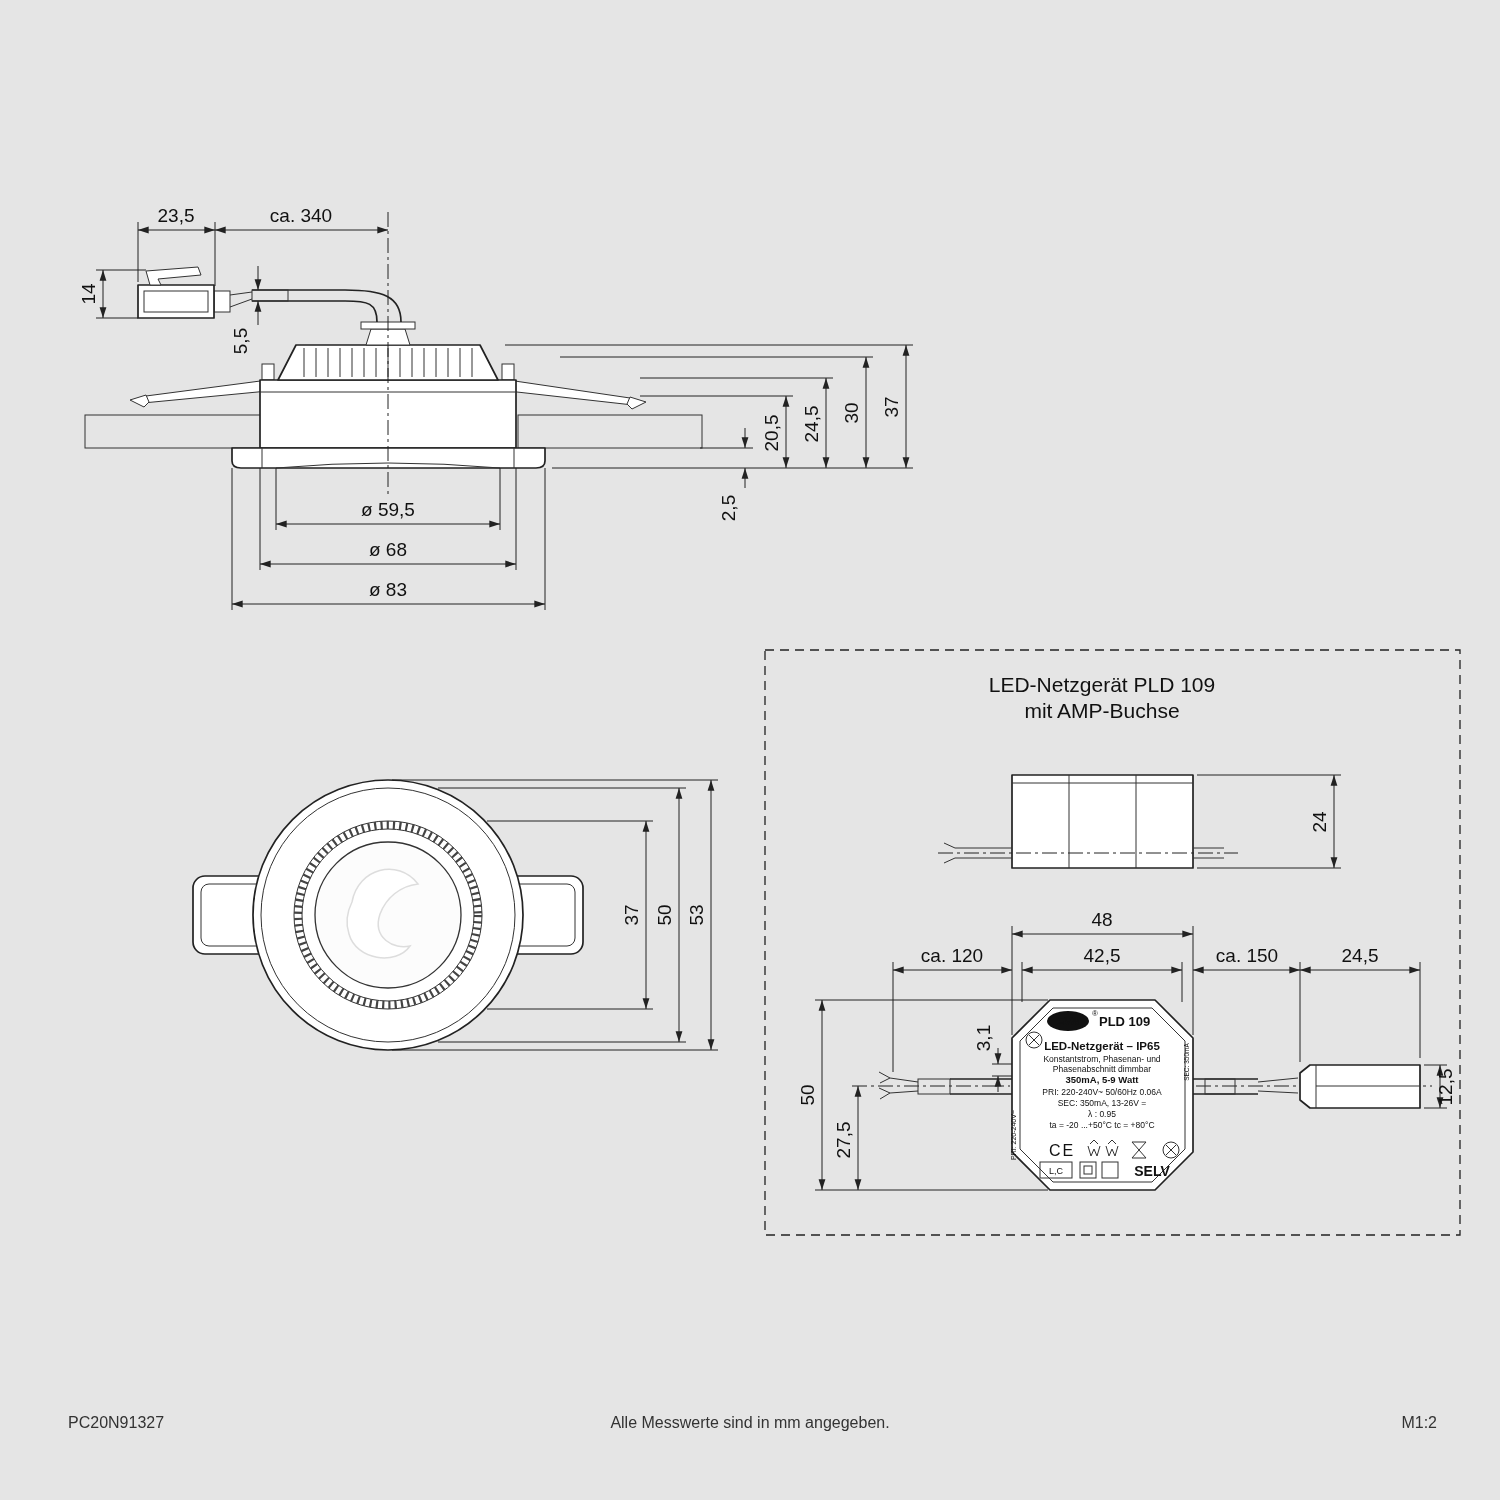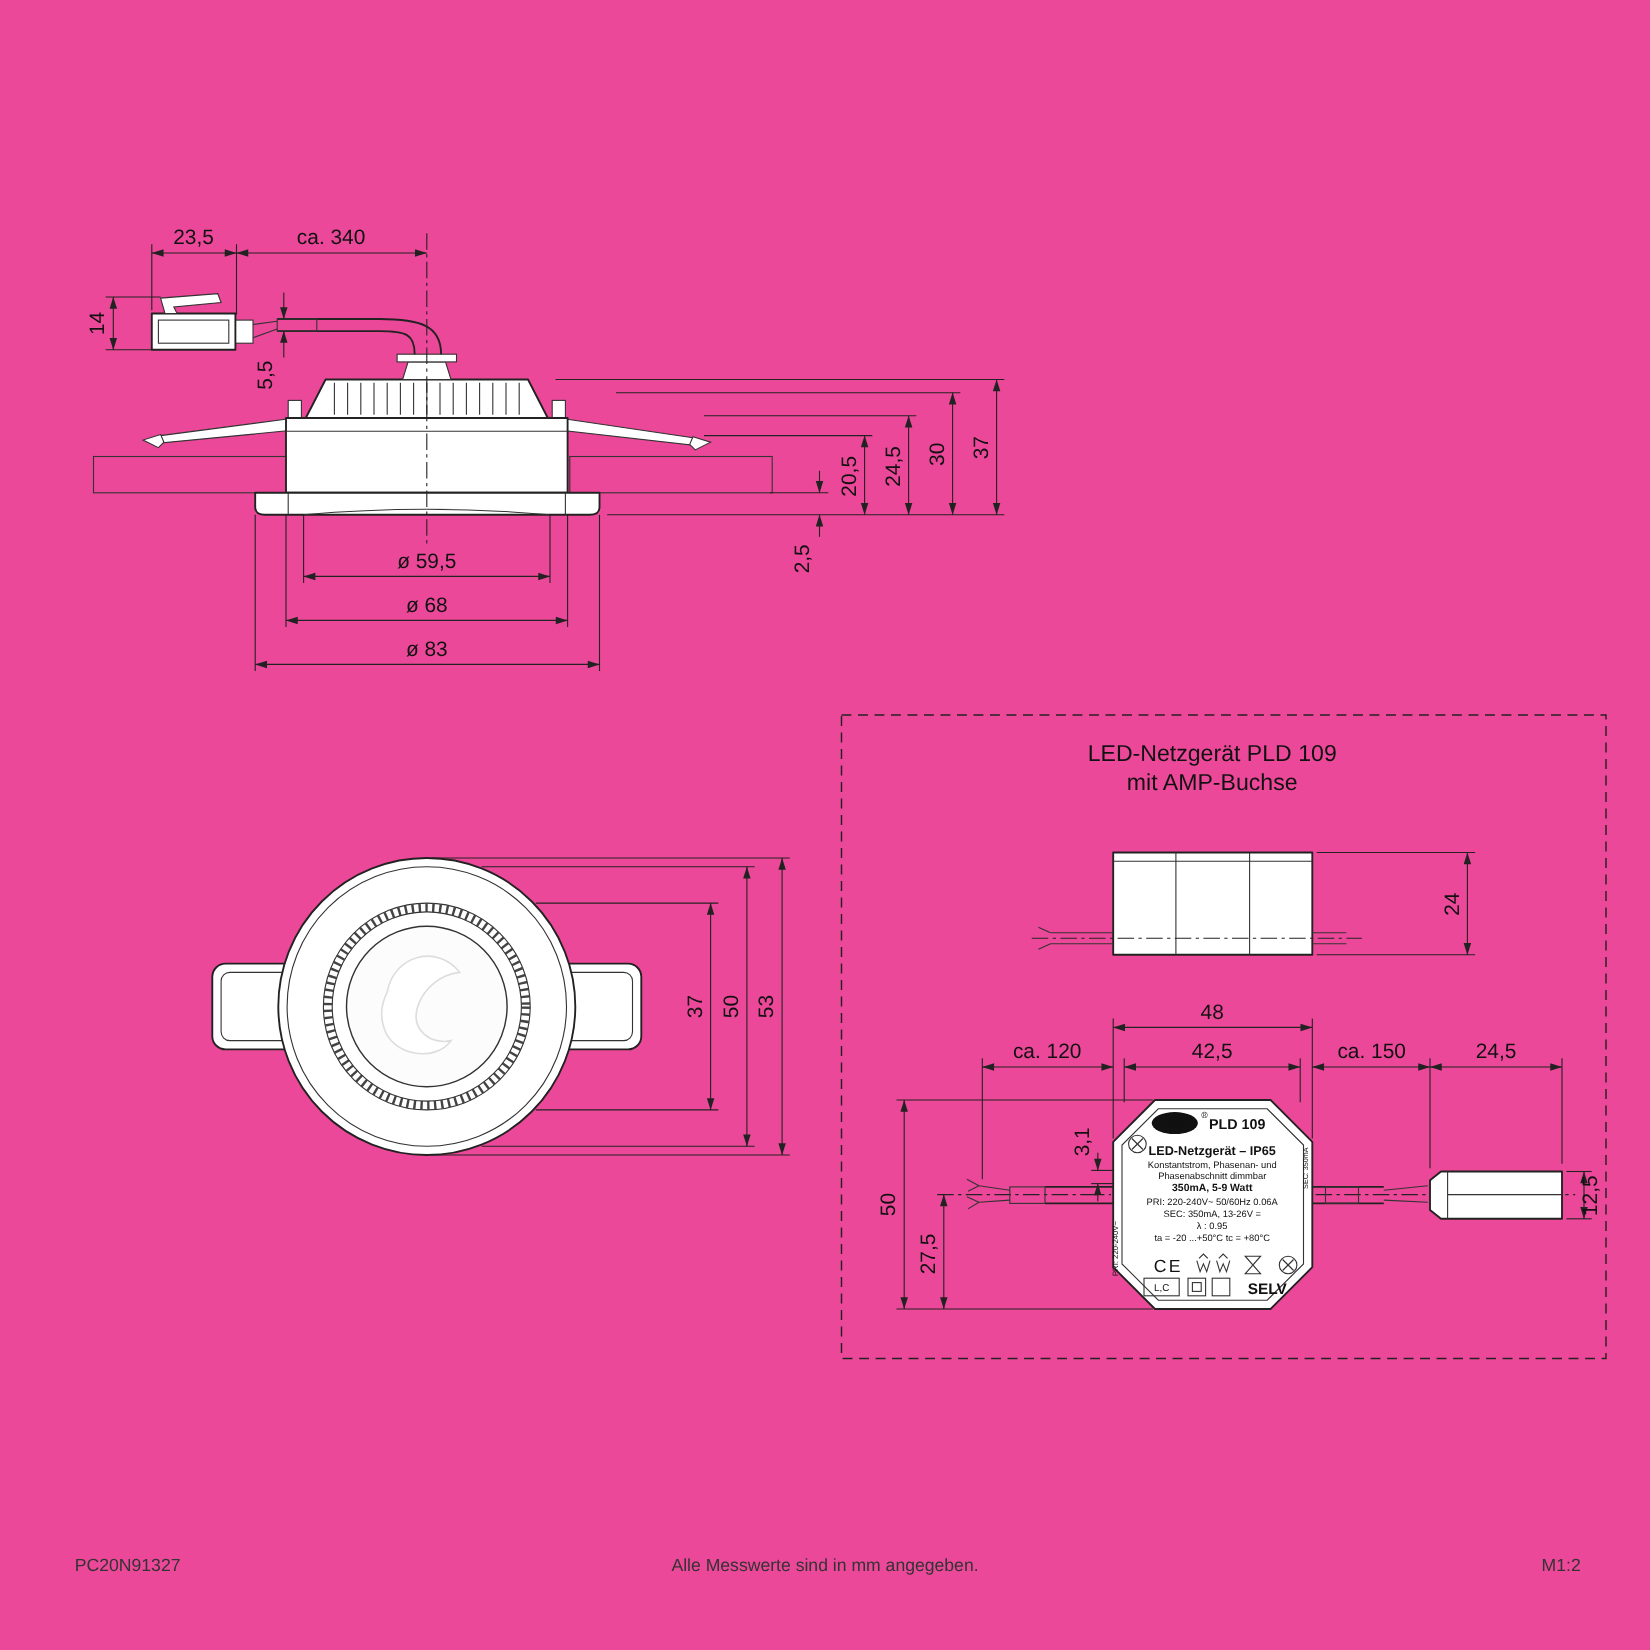--- a/index.html
+++ b/index.html
@@ -1,16 +1,16 @@
 <!DOCTYPE html>
 <html><head>
 <meta charset="utf-8">
 <style>
   html,body{margin:0;padding:0;background:#fff;}
-  .sheet{width:1500px;height:1500px;position:relative;background:#ec4899;overflow:hidden;}
+  .sheet{width:1500px;height:1500px;position:relative;background:#e5e5e5;overflow:hidden;}
   svg{display:block;}
   .s  {stroke:#222;stroke-width:1.7;fill:none;stroke-linejoin:round;}
   .sf {stroke:#222;stroke-width:1.7;fill:#fff;stroke-linejoin:round;}
   .t  {stroke:#333;stroke-width:1;fill:none;}
   .tf {stroke:#333;stroke-width:1;fill:#fff;}
   .d  {stroke:#222;stroke-width:1;fill:none;}
   .cl {stroke:#222;stroke-width:1;fill:none;stroke-dasharray:15 4 3 4;}
   .dsh{stroke:#222;stroke-width:1.3;fill:none;stroke-dasharray:9 6;}
   text{font-family:"Liberation Sans","DejaVu Sans",sans-serif;fill:#111;}
   .dt {font-size:19px;}

